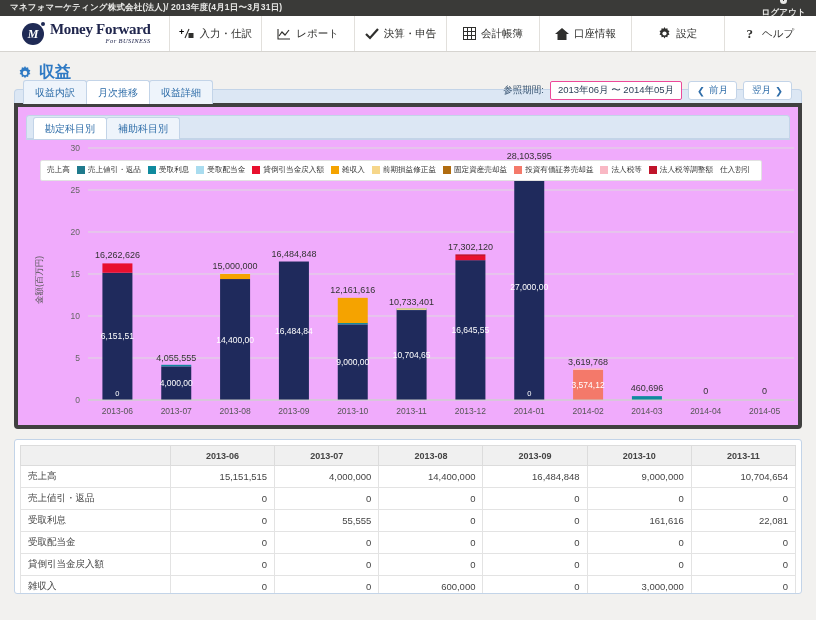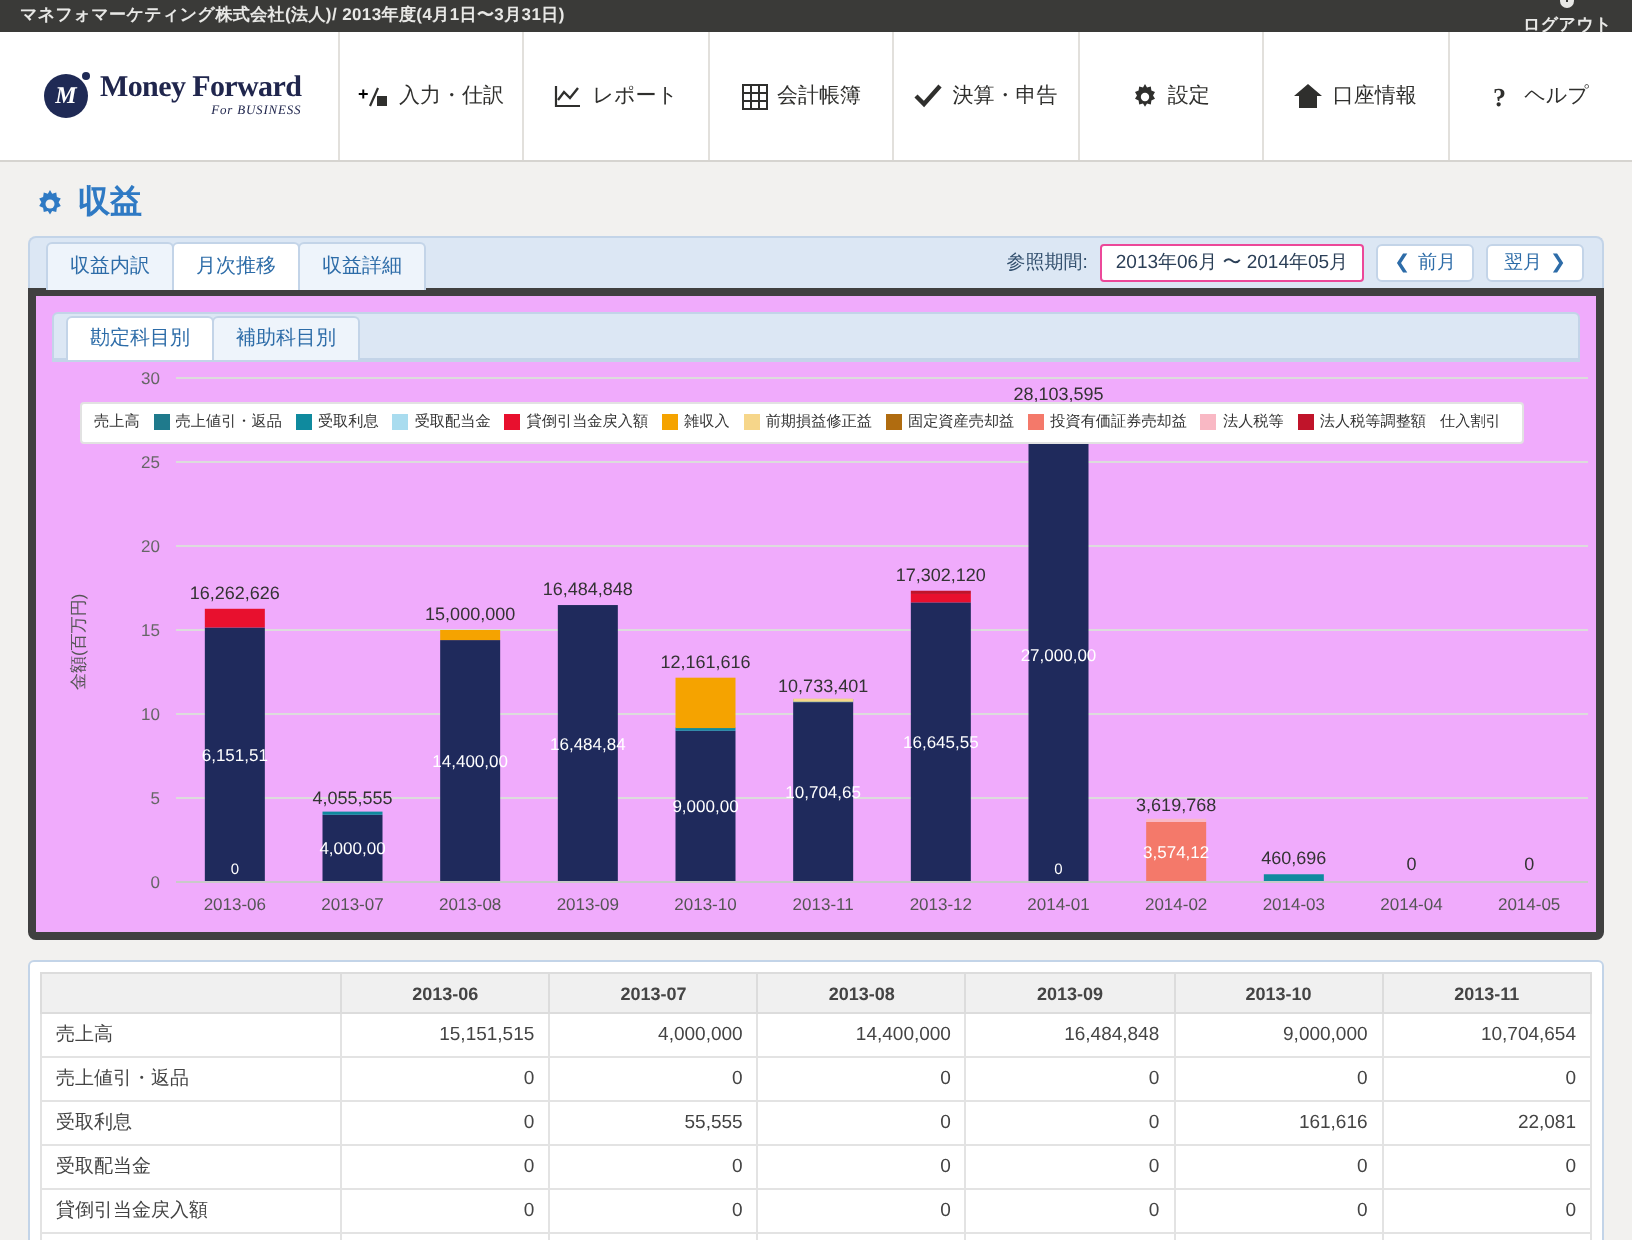--- a/index.html
+++ b/index.html
@@ -19,21 +19,21 @@
   .topbar .company { white-space:nowrap; }
   .logout { display:flex; align-items:center; gap:3px; font-size:8.5px;flex-direction:column; }
   .logout .dot {
     width:7px;height:7px;border-radius:50%;background:#e8e8e6;
     display:inline-block; position:relative;
   }
   .logout .dot::after{content:"";position:absolute;left:2.5px;top:1px;width:1.6px;height:3px;background:#3a3a38;}
 
   
   .globalnav {
-    height:65px; background:#fff; border-bottom:1px solid #d6d4d0;
+    height:36px; background:#fff; border-bottom:1px solid #d6d4d0;
     display:flex; align-items:stretch;
   }
   .brand {
     width:170px; display:flex; align-items:center; gap:6px; padding-left:22px;
     border-right:1px solid #e2e0dc;
   }
   .brand-mark {
     width:22px;height:22px;border-radius:50%;background:#1f2a55;
     position:relative;flex:none;
   }
@@ -67,21 +67,21 @@
   .gear-big {
     width:14px;height:14px;color:#2f7ac4;display:inline-block;
   }
   .page-title { font-size:16px; color:#2f7ac4; font-weight:bold; }
 
   
   .tabstrip {
     margin:0 14px; display:flex; align-items:flex-end; gap:0;
     background:#dce7f4; border:1px solid #c3d4e8; border-bottom:none;
     border-top-left-radius:4px; border-top-right-radius:4px;
-    height:26px; padding-left:8px; position:relative;
+    height:14px; padding-left:8px; position:relative;
   }
   .tab {
     font-size:10px; color:#2d6ca8; padding:4px 11px 5px 11px; cursor:pointer;
     border:1px solid #c3d4e8; border-bottom:none; background:#eef4fb;
     border-top-left-radius:3px;border-top-right-radius:3px;
     margin-right:-1px; margin-bottom:-1px; height:24px; line-height:15px;
   }
   .tab.active { background:#fff; color:#2d6ca8; position:relative; z-index:2; }
   .period {
     margin-left:auto; display:flex; align-items:center; gap:6px;
@@ -181,57 +181,57 @@
       <svg width="14" height="12" viewBox="0 0 14 12">
           <path d="M1 1 L1 11 L13 11" stroke="#2f2f2d" stroke-width="1.1" fill="none"></path>
           <polyline points="2,8 5,4 8,7 12,2" stroke="#2f2f2d" stroke-width="1.2" fill="none"></polyline>
         </svg>
     </span>
     <span>レポート</span>
   </div>
 
   <div class="navitem">
     <span class="ic">
+      <svg width="14" height="12" viewBox="0 0 14 12">
+          <polyline points="1,6 5,10 13,1" stroke="#2f2f2d" stroke-width="2.2" fill="none"></polyline>
+        </svg>
+    </span>
+    <span>決算・申告</span>
+  </div>
+
+  <div class="navitem">
+    <span class="ic">
       <svg width="13" height="13" viewBox="0 0 13 13">
           <rect x="0.5" y="0.5" width="12" height="12" fill="none" stroke="#2f2f2d"></rect>
           <line x1="0.5" y1="4.5" x2="12.5" y2="4.5" stroke="#2f2f2d"></line>
           <line x1="0.5" y1="8.5" x2="12.5" y2="8.5" stroke="#2f2f2d"></line>
           <line x1="4.5" y1="0.5" x2="4.5" y2="12.5" stroke="#2f2f2d"></line>
           <line x1="8.5" y1="0.5" x2="8.5" y2="12.5" stroke="#2f2f2d"></line>
         </svg>
     </span>
     <span>会計帳簿</span>
   </div>
 
   <div class="navitem">
     <span class="ic">
       <svg width="14" height="12" viewBox="0 0 14 12">
-          <polyline points="1,6 5,10 13,1" stroke="#2f2f2d" stroke-width="2.2" fill="none"></polyline>
-        </svg>
-    </span>
-    <span>決算・申告</span>
+          <polygon points="7,0 14,6 11.5,6 11.5,12 2.5,12 2.5,6 0,6" fill="#2f2f2d"></polygon>
+        </svg>
+    </span>
+    <span>口座情報</span>
   </div>
 
   <div class="navitem">
     <span class="ic">
       <svg width="13" height="13" viewBox="0 0 13 13">
           <path fill="#2f2f2d" d="M6.5 0l1 1.7 1.9-.5.3 2 1.8.8-1 1.7 1 1.7-1.8.8-.3 2-1.9-.5-1 1.7-1-1.7-1.9.5-.3-2-1.8-.8 1-1.7-1-1.7 1.8-.8.3-2 1.9.5z"></path>
           <circle cx="6.5" cy="6.5" r="2.1" fill="#fff"></circle>
         </svg>
     </span>
     <span>設定</span>
-  </div>
-
-  <div class="navitem">
-    <span class="ic">
-      <svg width="14" height="12" viewBox="0 0 14 12">
-          <polygon points="7,0 14,6 11.5,6 11.5,12 2.5,12 2.5,6 0,6" fill="#2f2f2d"></polygon>
-        </svg>
-    </span>
-    <span>口座情報</span>
   </div>
 
   <div class="navitem">
     <span class="ic">
       <svg width="11" height="13" viewBox="0 0 11 13">
           <text x="0.5" y="11" font-size="13" font-weight="bold" fill="#2f2f2d" font-family="Liberation Serif">?</text>
         </svg>
     </span>
     <span>ヘルプ</span>
   </div>

